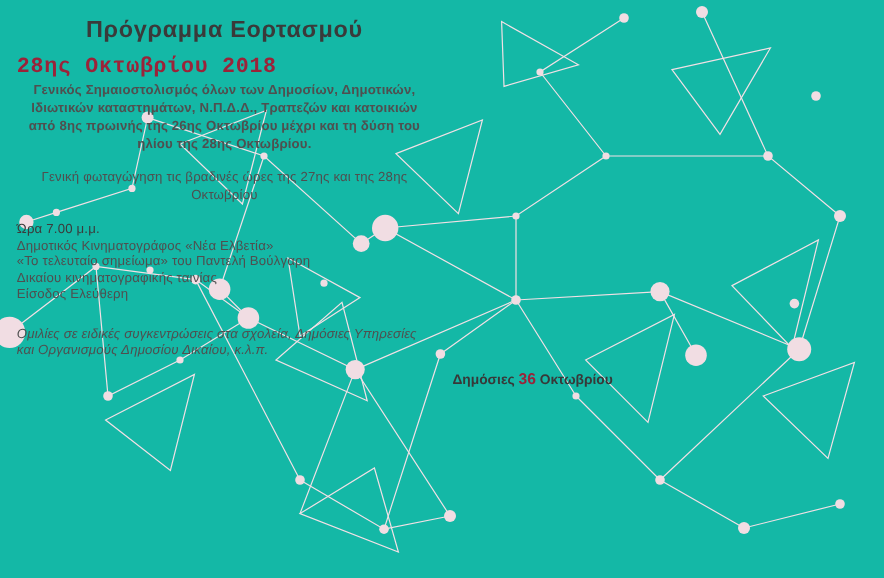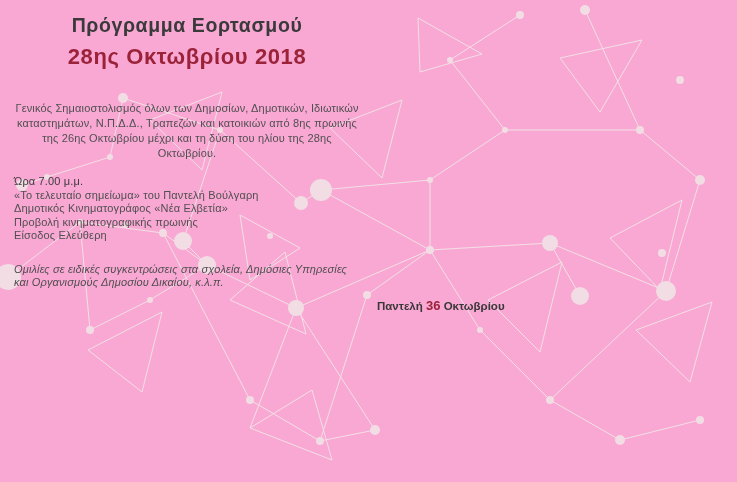--- a/index.html
+++ b/index.html
@@ -3,38 +3,38 @@
 <meta charset="utf-8">
 <style>
   html,body{margin:0;padding:0;}
   body{
     width:737px;height:482px;
     background:#ffffff;
     font-family:"Liberation Sans", sans-serif;
     color:#4f4f4f;
     overflow:hidden;
   }
-  .page{position:relative;width:737px;height:482px;overflow:hidden;background:#f9a8d4;}
+  .page{position:relative;width:737px;height:482px;overflow:hidden;background:#14b8a6;}
   svg.bg{position:absolute;left:0;top:0;width:737px;height:482px;}
   .col{position:absolute;top:0;}
   .col-left{left:14px;width:346px;}
   .col-right{left:377px;width:354px;}
   p{margin:0;font-size:11px;line-height:13.5px;letter-spacing:0.15px;}
   .doc-title{
     margin:14px 0 0;
     font-size:19.5px;line-height:23px;font-weight:bold;
     text-align:center;color:#3a3a3a;letter-spacing:0.6px;
   }
   .doc-subtitle{
     margin:8px 0 0;
-    font-size:22px;line-height:23px;font-weight:bold;
-    text-align:center;color:#9b2339;letter-spacing:0.6px;
+    font-size:18px;line-height:23px;font-weight:bold;
+    color:#9b2339;letter-spacing:0.6px;font-family:Liberation Mono, monospace;
   }
   .intro{text-align:center;line-height:15px;}
-  .intro-1{margin-top:33px;}
+  .intro-1{font-weight:bold;}
   .intro-2{margin-top:13px;}
   .day-heading{
     margin:0;font-size:11.5px;line-height:14px;font-weight:bold;color:#383838;
   }
   .day-heading .daynum{color:#9b2339;font-size:13px;}
   .left-day{margin-top:61px;}
   .right-day{margin-top:9px;}
   .time{font-weight:normal;color:#3b3b3b;}
   .mt14{margin-top:14px;}
   .mt20{margin-top:20px;font-style:italic;}
@@ -104,31 +104,32 @@
       <circle cx="480" cy="330" r="3"></circle>
       <circle cx="430" cy="180" r="3"></circle>
     </g>
   </svg>
 
   <div class="col col-left rel">
     <h1 class="doc-title">Πρόγραμμα Εορτασμού</h1>
     <h2 class="doc-subtitle">28ης Οκτωβρίου 2018</h2>
 
     <p class="intro intro-1">Γενικός Σημαιοστολισμός όλων των Δημοσίων, Δημοτικών, Ιδιωτικών καταστημάτων, Ν.Π.Δ.Δ., Τραπεζών και κατοικιών από 8ης πρωινής της 26ης Οκτωβρίου μέχρι και τη δύση του ηλίου της 28ης Οκτωβρίου.</p>
+    <p class="intro intro-2">Γενική φωταγώγηση τις βραδινές ώρες της 27ης και της 28ης Οκτωβρίου</p>
 
 
     <p class="time mt14">Ώρα 7.00 μ.μ.</p>
+    <p>Δημοτικός Κινηματογράφος «Νέα Ελβετία»</p>
     <p>«Το τελευταίο σημείωμα» του Παντελή Βούλγαρη</p>
-    <p>Δημοτικός Κινηματογράφος «Νέα Ελβετία»</p>
-    <p>Προβολή κινηματογραφικής πρωινής</p>
+    <p>Δικαίου κινηματογραφικής ταινίας</p>
     <p>Είσοδος Ελεύθερη</p>
 
     <p class="mt20">Ομιλίες σε ειδικές συγκεντρώσεις στα σχολεία, Δημόσιες Υπηρεσίες και Οργανισμούς Δημοσίου Δικαίου, κ.λ.π.</p>
   </div>
 
   <div class="col col-right rel">
-    <h3 class="day-heading right-day"><span>Παντελή</span>
+    <h3 class="day-heading right-day"><span>Δημόσιες</span>
       <span class="daynum">36</span>
       <span>Οκτωβρίου</span></h3>
 
   </div>
 
 </div>
 
 </body></html>

